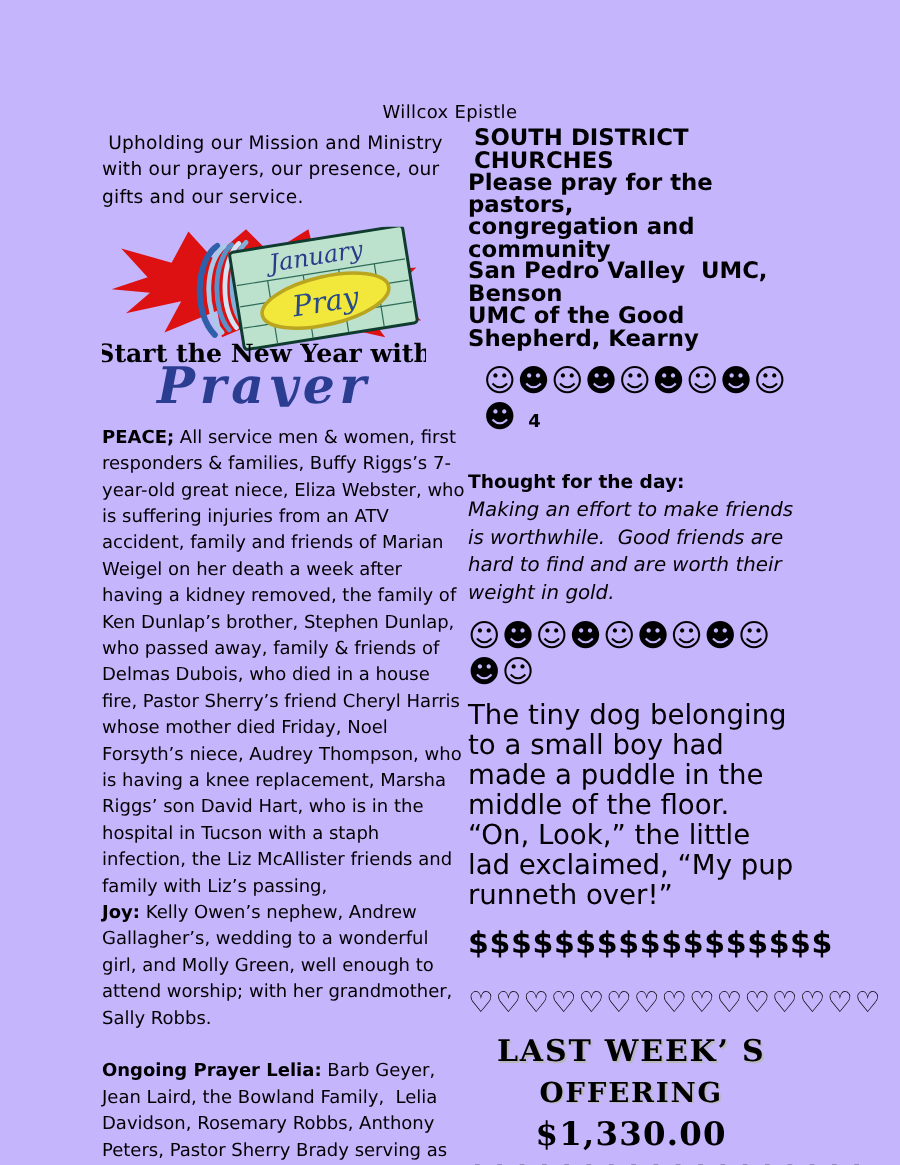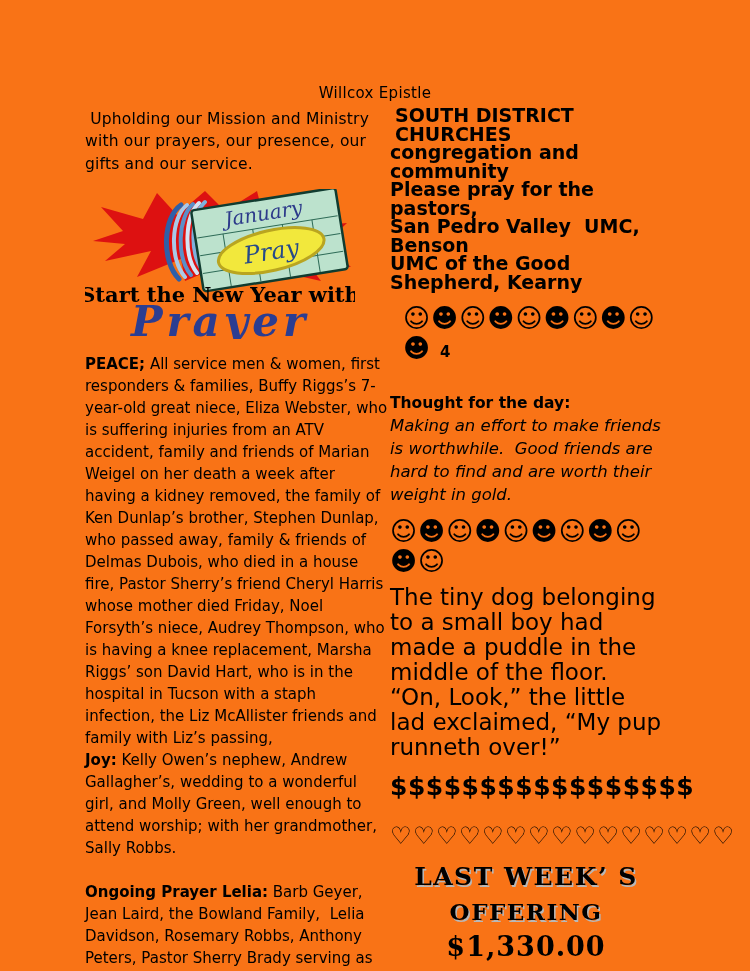--- a/index.html
+++ b/index.html
@@ -1,20 +1,20 @@
 <!DOCTYPE html>
 <html><head>
 <meta charset="utf-8">
 <style>
   html,body { margin:0; padding:0; background:#ffffff; }
   body {
     width:750px; height:971px; position:relative; overflow:hidden;
     font-family:"DejaVu Sans", sans-serif; color:#000;
   }
-  .page { position:absolute; inset:0; background:#f97316; }
+  .page { position:absolute; inset:0; background:#c4b5fd; }
 
   .page-title {
     position:absolute; top:84px; left:0; width:100%;
     text-align:center; font-size:15px; letter-spacing:0.3px;
   }
 
   .col-left  { position:absolute; left:85px;  top:108px; width:303px; }
   .col-right { position:absolute; left:390px; top:106px; width:272px; }
 
   .pre { white-space:pre-wrap; }
@@ -106,22 +106,22 @@
     <div class="joy-para pre"><span class="lead-bold">Joy:</span><span> Kelly Owen’s nephew, Andrew Gallagher’s, wedding to a wonderful girl, and Molly Green, well enough to attend worship; with her grandmother, Sally Robbs.</span></div>
 
     <div class="ongoing-wrap pre"><span class="lead-bold">Ongoing Prayer Lelia:</span><span> Barb Geyer, Jean Laird, the Bowland Family,  Lelia Davidson, Rosemary Robbs, Anthony Peters, Pastor Sherry Brady serving as our Pastor.</span><span class="pagenum-left">4</span></div>
 
   </div>
 
   <div class="col-right">
 
     <div class="churches">
       <div class="churches-title">SOUTH DISTRICT CHURCHES</div>
+      <div class="pre">Please pray for the pastors,</div>
       <div class="pre">congregation and community</div>
-      <div class="pre">Please pray for the pastors,</div>
       <div class="pre">San Pedro Valley  UMC, Benson</div>
       <div class="pre">UMC of the Good Shepherd, Kearny</div>
     </div>
 
     <div class="smiley-row first"><span>☺☻☺☻☺☻☺☻☺☻</span><span class="smiley-num">4</span></div>
 
     <div class="thought-label">Thought for the day:</div>
     <div class="thought-quote pre">Making an effort to make friends is worthwhile.  Good friends are hard to find and are worth their weight in gold.</div>
 
     <div class="smiley-row"><span>☺☻☺☻☺☻☺☻☺☻☺</span></div>

